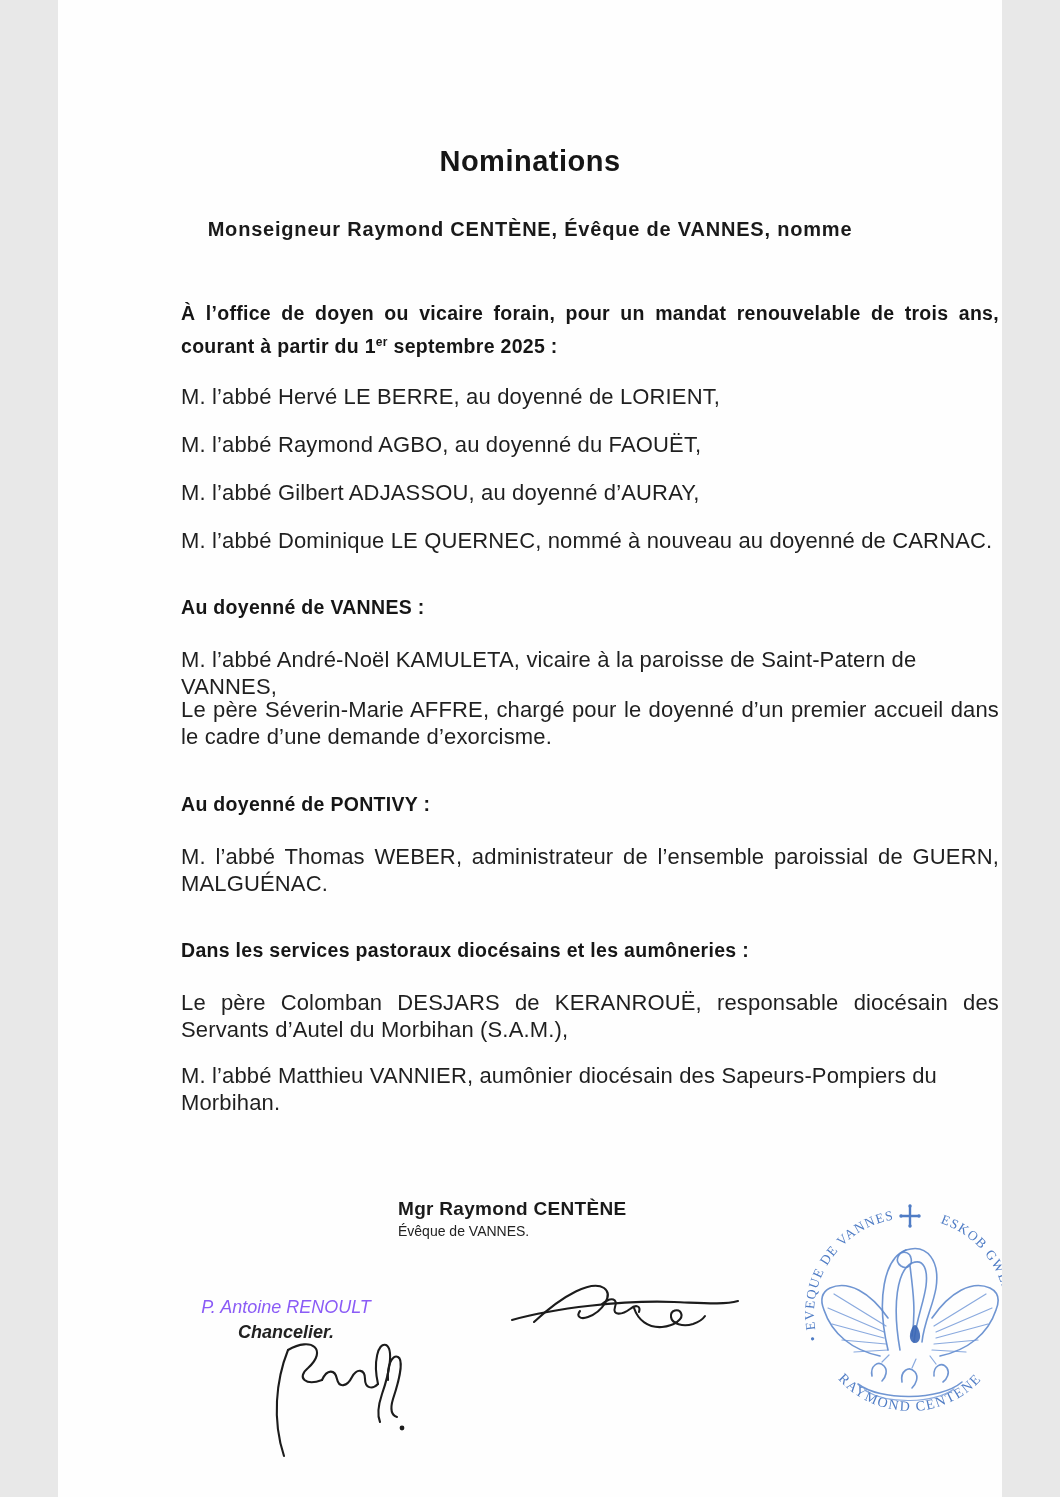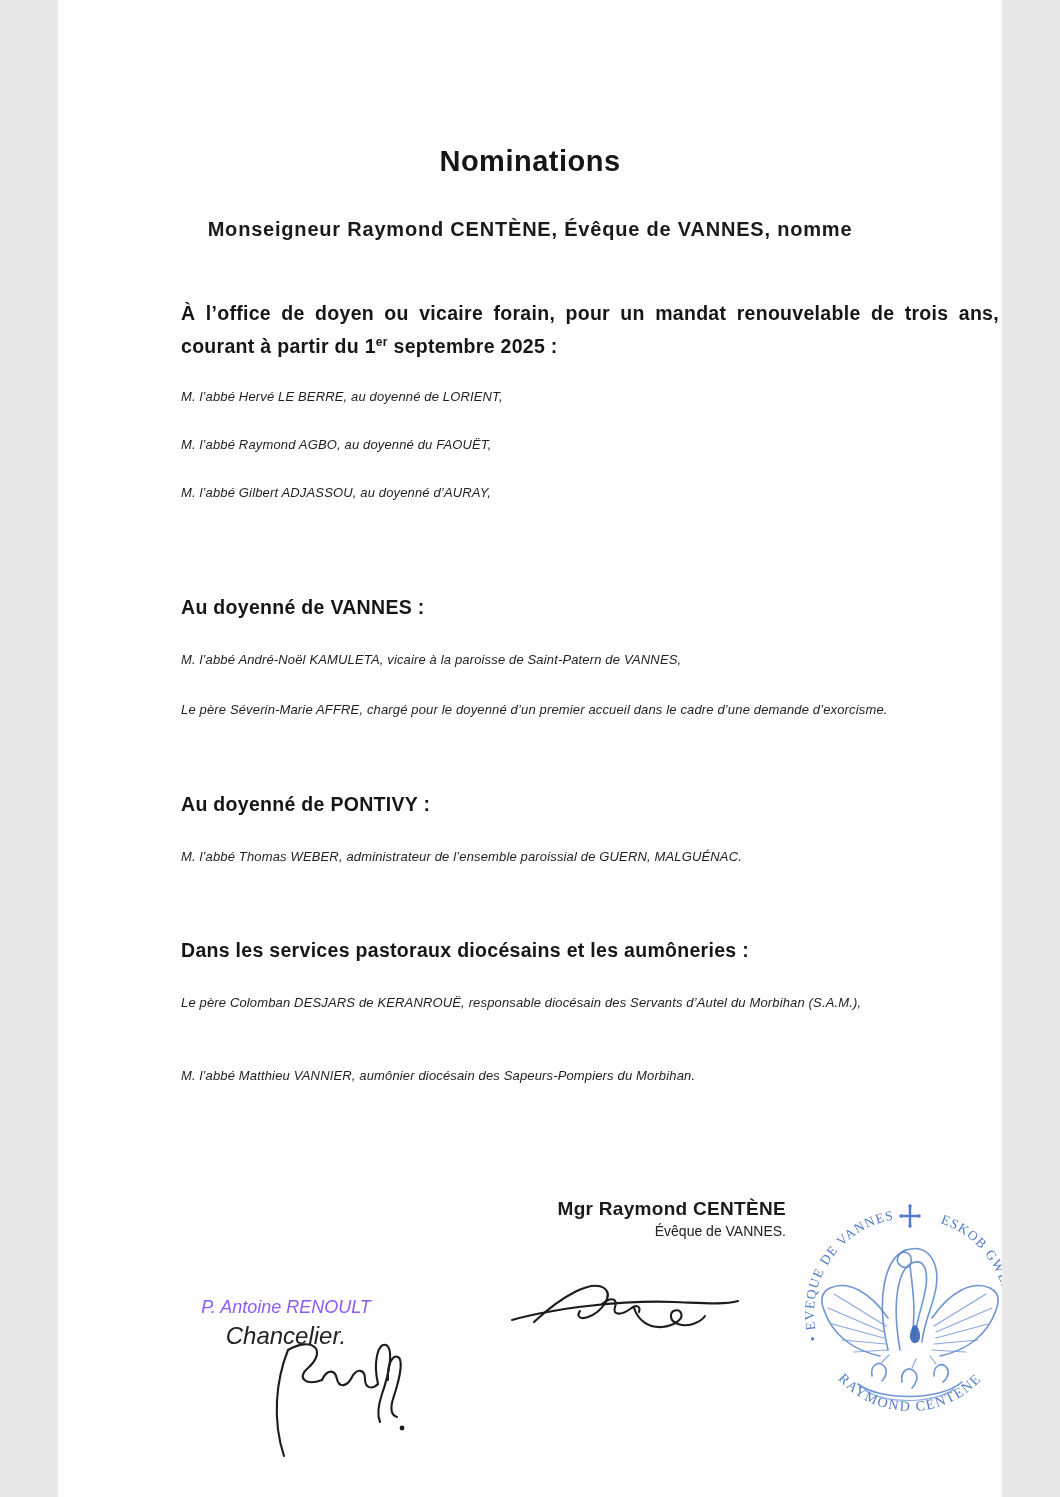--- a/index.html
+++ b/index.html
@@ -23,30 +23,30 @@
   .col{left:123px;width:818px;}
   .sec-heading{
     font-size:19.5px;font-weight:700;color:#161616;letter-spacing:.3px;
   }
   .mandate{
     font-size:19.5px;font-weight:700;line-height:33px;
     text-align:justify;color:#161616;letter-spacing:.3px;
   }
   .mandate sup{font-size:12px;line-height:0;}
   .body-text{
-    font-size:13px;line-height:27px;letter-spacing:.15px;color:#1f1f1f;font-style:italic;
+    font-size:22px;line-height:27px;letter-spacing:.15px;color:#1f1f1f;
   }
   .just{text-align:justify;}
   .dateline{font-size:17.3px;letter-spacing:.15px;color:#1f1f1f;}
-  .bishop-block{left:328px;width:400px;text-align:right;}
+  .bishop-block{left:340px;width:400px;text-align:left;}
   .bishop-name{font-size:19px;font-weight:700;color:#1a1a1a;letter-spacing:.3px;}
   .bishop-title{font-size:14px;margin-top:3px;color:#222;}
   .chanc-block{left:123px;width:210px;text-align:center;font-style:italic;}
   .chanc-name{font-size:18px;color:#8b5cf6;white-space:nowrap;}
-  .chanc-title{font-size:24px;margin-top:4px;color:#222;}
+  .chanc-title{font-size:18px;margin-top:4px;color:#222;font-weight:bold;}
   .sig path{fill:none;stroke:#1c1c1c;stroke-width:2.1;stroke-linecap:round;stroke-linejoin:round;}
   
   .stamp text{
     font-family:"Liberation Serif", serif;
     fill:#4f7cc5;
   }
   .stamp .arcTop{font-size:13.5px;letter-spacing:1.2px;}
   .stamp .arcBottom{font-size:14px;letter-spacing:1.6px;}
   .stamp .ink{fill:none;stroke:#5b86cc;stroke-width:1.6;stroke-linecap:round;stroke-linejoin:round;opacity:.88;}
   .stamp .ink-thin{fill:none;stroke:#6b93d6;stroke-width:1.2;stroke-linecap:round;opacity:.8;}
@@ -61,20 +61,21 @@
 
   <div class="abs center title" style="top:145px">Nominations</div>
 
   <div class="abs center subtitle" style="top:218px">Monseigneur Raymond CENTÈNE, Évêque de VANNES, nomme</div>
 
   <div class="abs col mandate" style="top:297px"><span>À l’office de doyen ou vicaire forain, pour un mandat renouvelable de trois ans, courant à partir du 1</span><sup>er</sup><span> septembre 2025 :</span></div>
 
   <div class="abs col body-text" style="top:383px">M. l’abbé Hervé LE BERRE, au doyenné de LORIENT,</div>
   <div class="abs col body-text" style="top:431px">M. l’abbé Raymond AGBO, au doyenné du FAOUËT,</div>
   <div class="abs col body-text" style="top:479px">M. l’abbé Gilbert ADJASSOU, au doyenné d’AURAY,</div>
+  <div class="abs col body-text" style="top:527px">M. l’abbé Dominique LE QUERNEC, nommé à nouveau au doyenné de CARNAC.</div>
 
   <div class="abs col sec-heading" style="top:596px">Au doyenné de VANNES :</div>
   <div class="abs col body-text" style="top:646px">M. l’abbé André-Noël KAMULETA, vicaire à la paroisse de Saint-Patern de VANNES,</div>
   <div class="abs col body-text just" style="top:696px">Le père Séverin-Marie AFFRE, chargé pour le doyenné d’un premier accueil dans le cadre d’une demande d’exorcisme.</div>
 
   <div class="abs col sec-heading" style="top:793px">Au doyenné de PONTIVY :</div>
   <div class="abs col body-text just" style="top:843px">M. l’abbé Thomas WEBER, administrateur de l’ensemble paroissial de GUERN, MALGUÉNAC.</div>
 
   <div class="abs col sec-heading" style="top:939px">Dans les services pastoraux diocésains et les aumôneries :</div>
   <div class="abs col body-text just" style="top:989px">Le père Colomban DESJARS de KERANROUË, responsable diocésain des Servants d’Autel du Morbihan (S.A.M.),</div>

